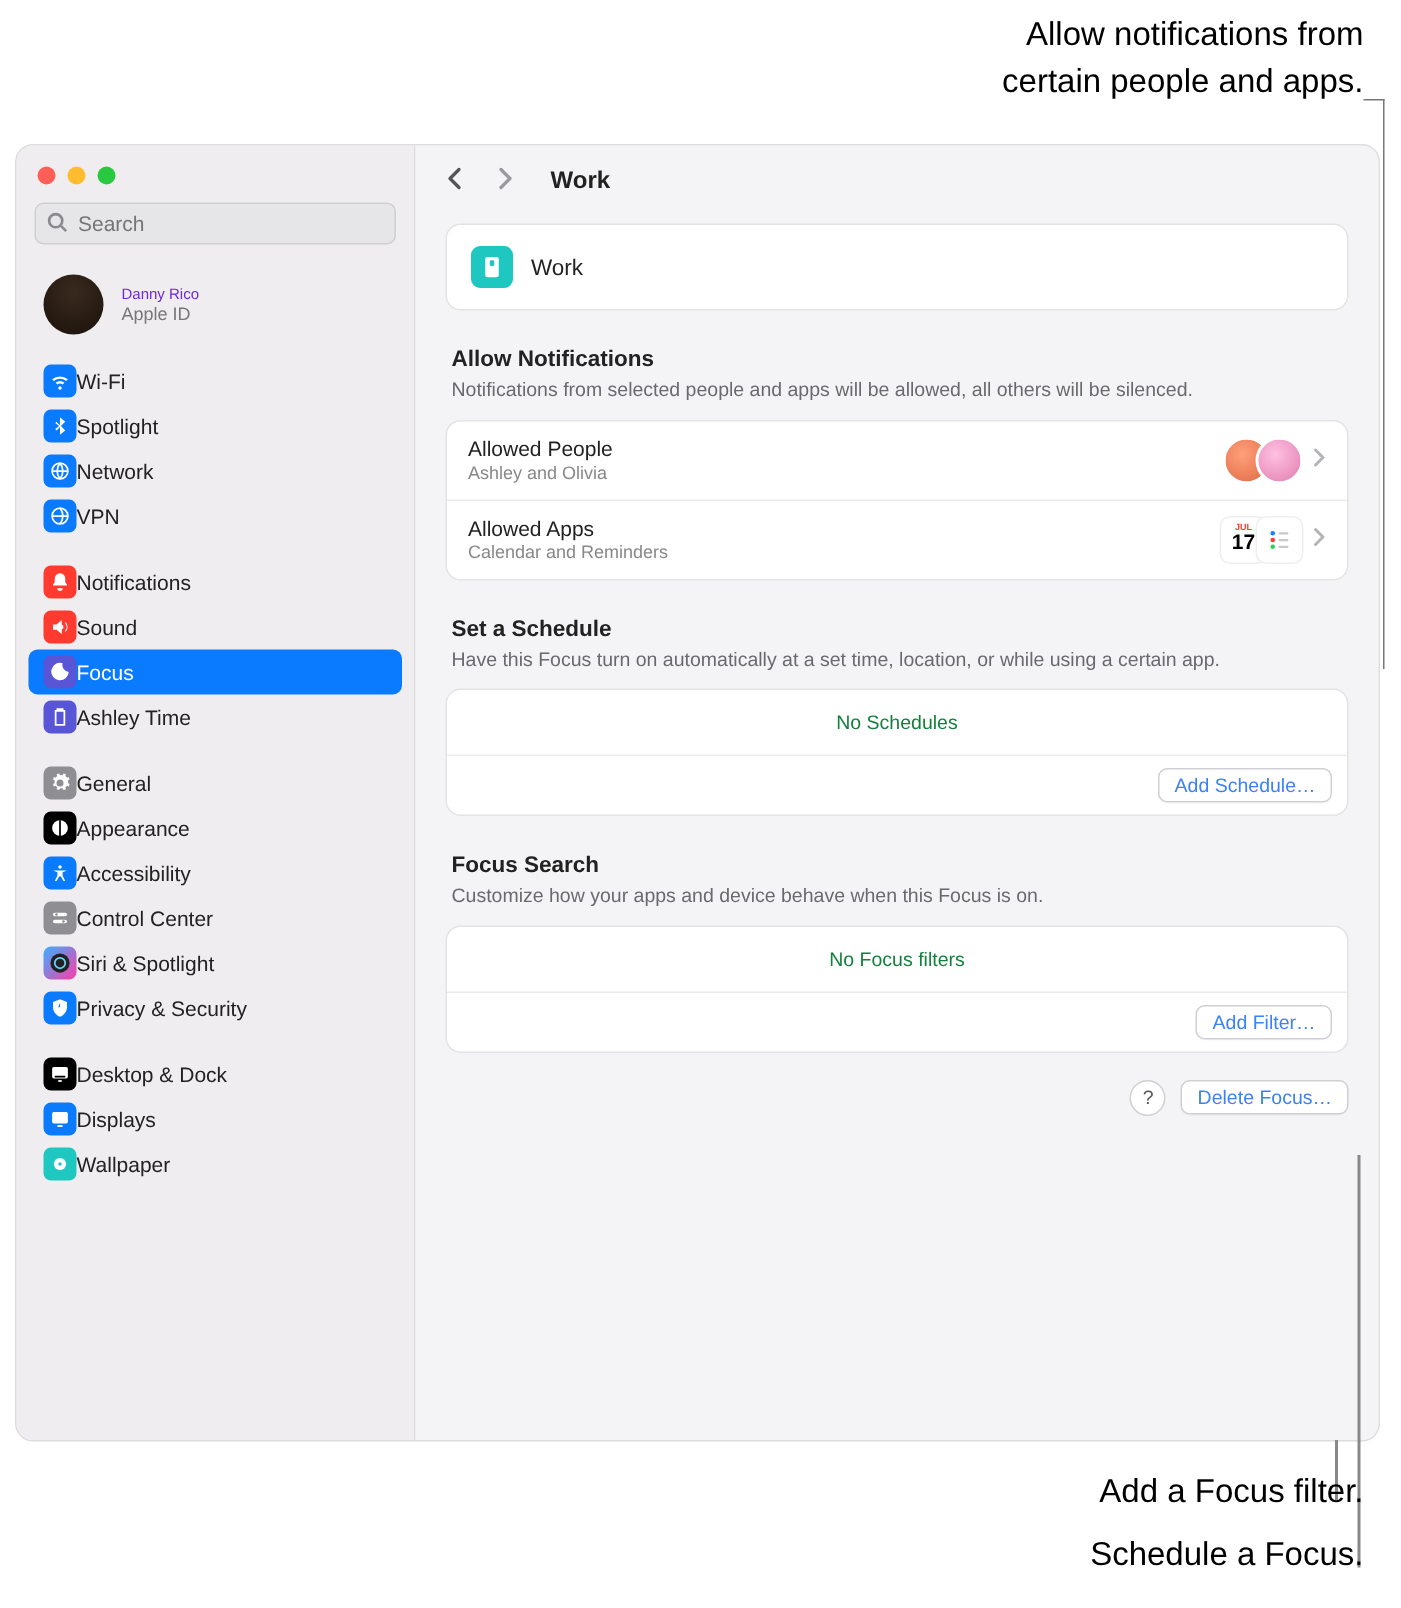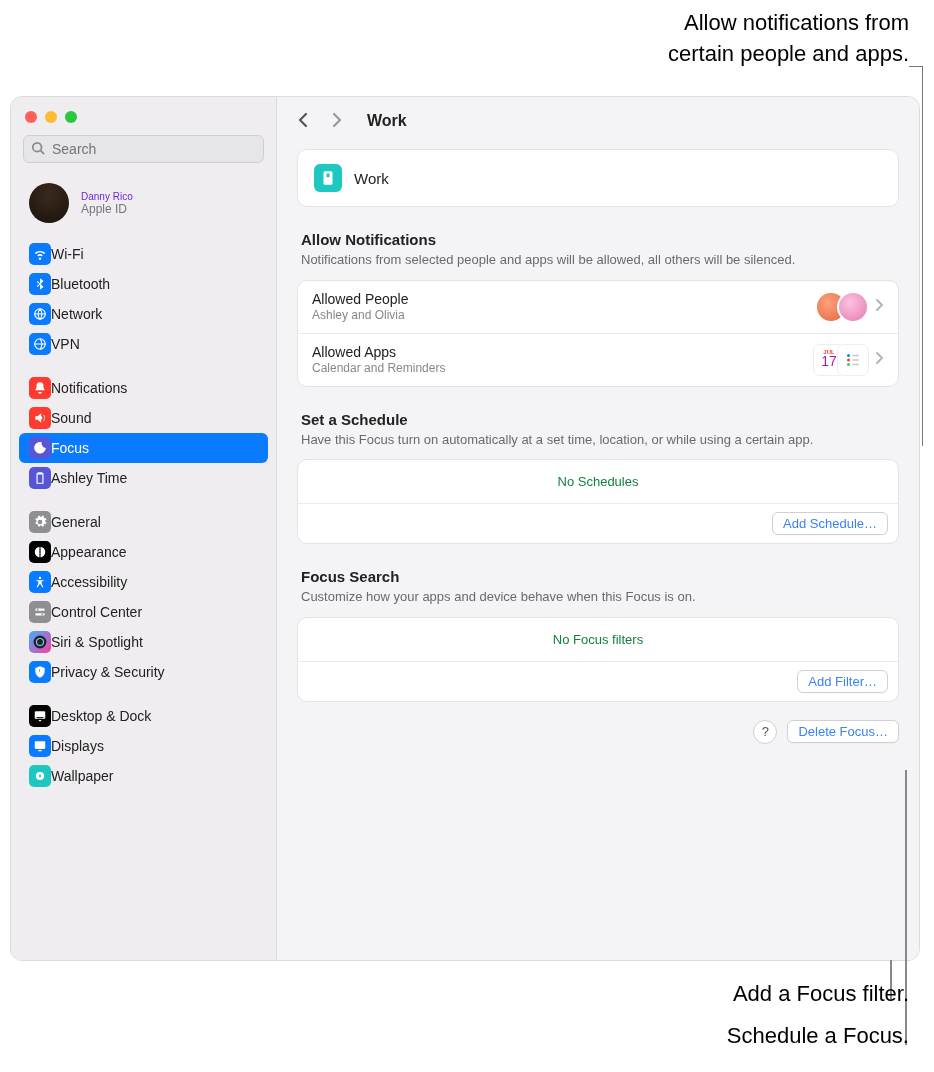--- a/index.html
+++ b/index.html
@@ -173,21 +173,21 @@
               </svg>
             </div>
             <span>Wi-Fi</span>
           </div>
           <div class="navitem">
             <div class="navicon" style="background: rgb(10, 122, 255);">
               <svg viewBox="0 0 24 24" fill="#fff">
                 <path d="M12 2l6 5-5 5 5 5-6 5V13l-4 4-1.5-1.5L11 12 6.5 8.5 8 7l4 4V2z"></path>
               </svg>
             </div>
-            <span>Bluetooth</span>
+            <span>Spotlight</span>
           </div>
           <div class="navitem">
             <div class="navicon" style="background: rgb(10, 122, 255);">
               <svg viewBox="0 0 24 24" fill="none" stroke="#fff" stroke-width="2">
                 <circle cx="12" cy="12" r="9"></circle>
                 <path d="M3 12h18M12 3a14 14 0 010 18M12 3a14 14 0 000 18"></path>
               </svg>
             </div>
             <span>Network</span>
           </div>
@@ -373,21 +373,21 @@
             </div>
           </div>
           <div class="row">
             <div class="rowmain">
               <div class="rowtitle">Allowed Apps</div>
               <div class="rowsub">Calendar and Reminders</div>
             </div>
             <div class="rowpreview appicon-pair">
               <div class="mini" style="flex-direction:column;">
                 <div style="font-size:6px;color:#ff3b30;font-weight:700;margin-top:-2px;">JUL</div>
-                <div style="font-size:14px;color:#a21caf;font-weight:400;margin-top:-2px;">17</div>
+                <div style="font-size:14px;color:#000000;font-weight:700;margin-top:-2px;">17</div>
               </div>
               <div class="mini">
                 <svg viewBox="0 0 24 24" width="18" height="18">
                     <circle cx="6" cy="6" r="2" fill="#0a84ff"></circle>
                     <circle cx="6" cy="12" r="2" fill="#ff3b30"></circle>
                     <circle cx="6" cy="18" r="2" fill="#30d158"></circle>
                     <rect x="11" y="5" width="9" height="2" rx="1" fill="#c8c8cc"></rect>
                     <rect x="11" y="11" width="9" height="2" rx="1" fill="#c8c8cc"></rect>
                     <rect x="11" y="17" width="9" height="2" rx="1" fill="#c8c8cc"></rect>
                   </svg>

